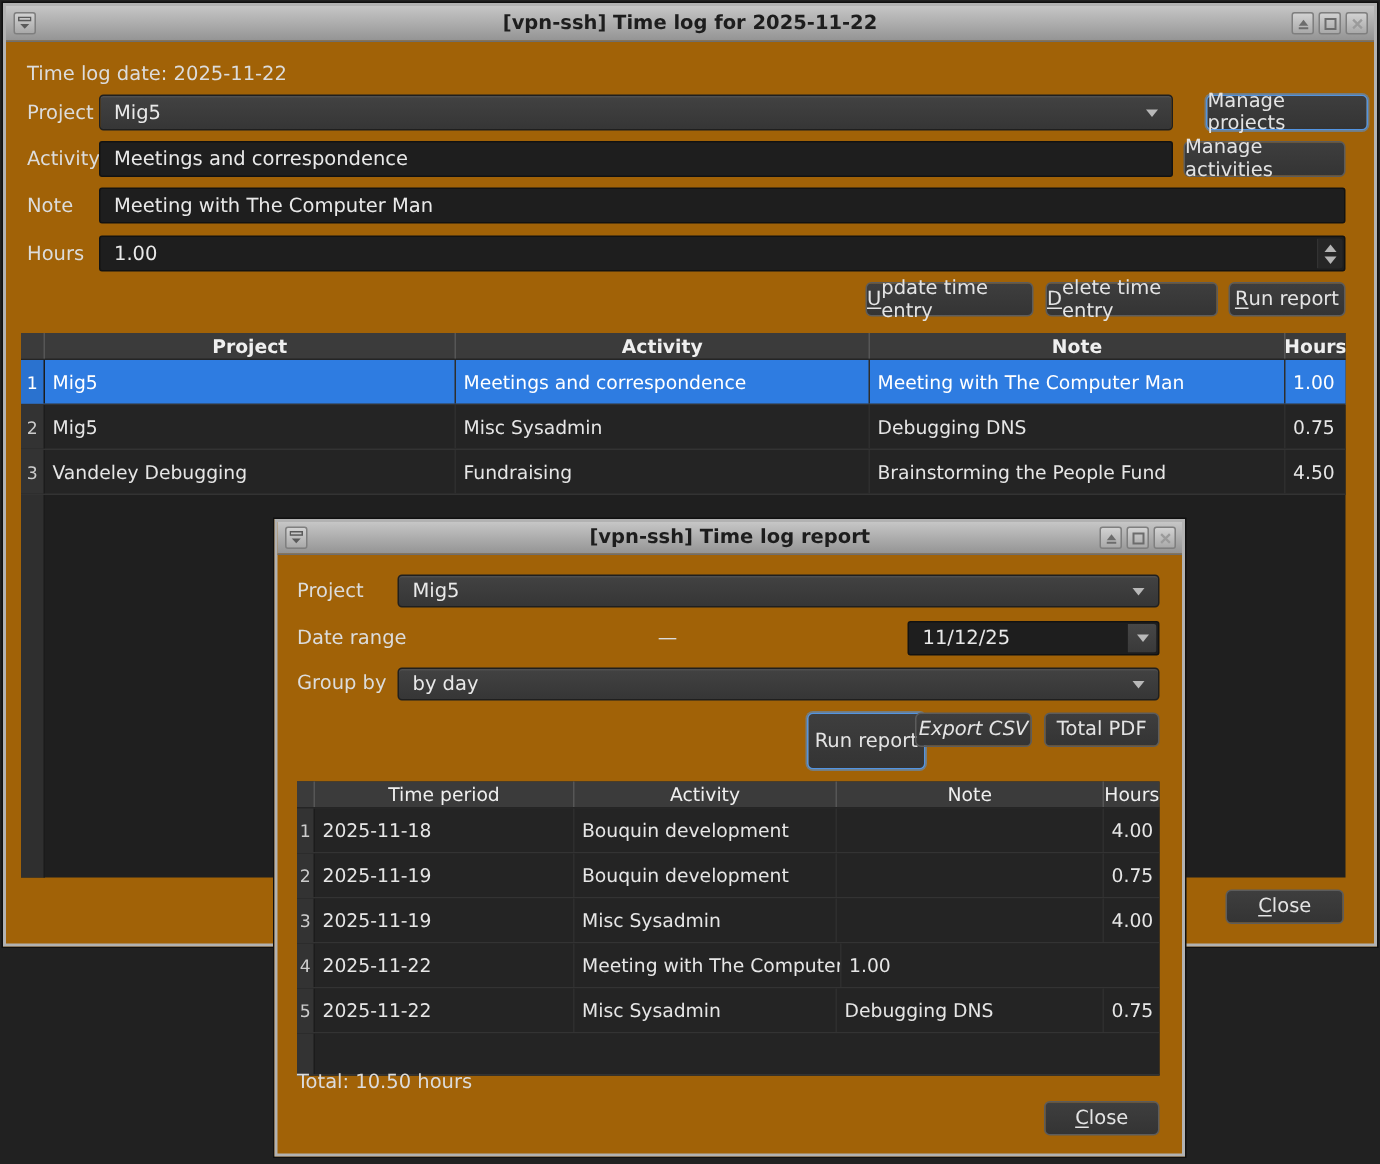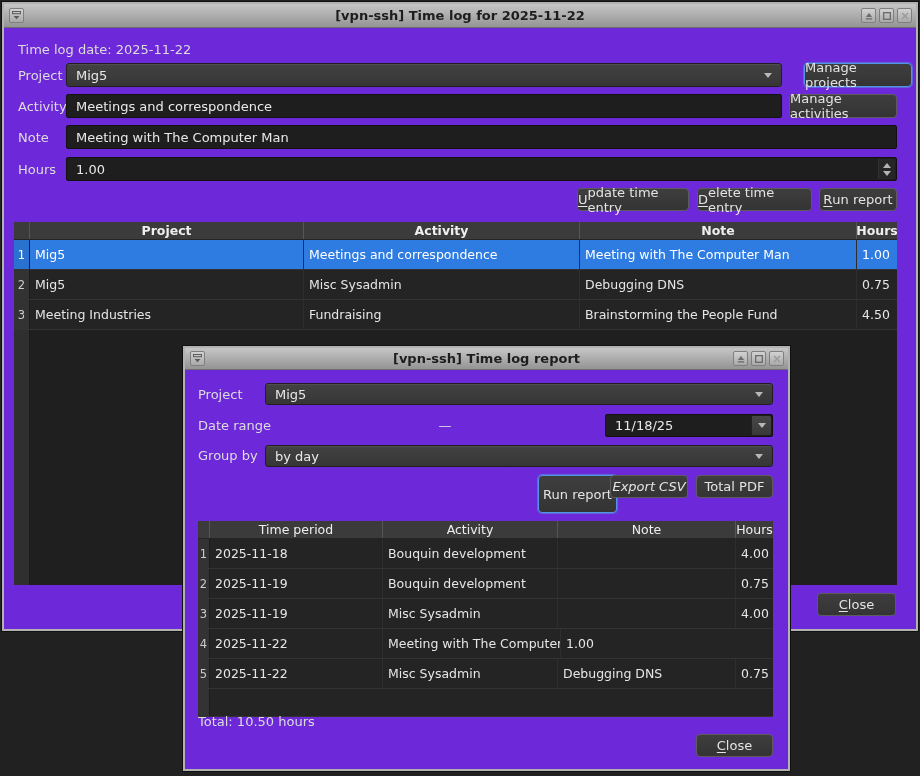--- a/index.html
+++ b/index.html
@@ -4,21 +4,21 @@
 <style>
   * { margin:0; padding:0; box-sizing:border-box; }
   html,body { width:920px; height:776px; }
   body {
     background:#212121;
     font-family:"DejaVu Sans","Liberation Sans",sans-serif;
     position:relative; overflow:hidden;
     color:#e6e6e6; font-size:13px;
   }
   .window {
-    position:absolute; background:#6d28d9;
+    position:absolute; background:#a16207;
     border:2px solid #b2b2b2; box-shadow:0 0 0 1px #101010;
   }
   .win-main { left:2px; top:2px; width:916px; height:629px; }
   .win-report { left:183px; top:346px; width:607px; height:425px; z-index:5; }
 
   
   .titlebar {
     position:absolute; left:0; top:0; right:0;
     background:linear-gradient(#c6c6c6,#949494);
     border-bottom:1px solid #6e6e6e;
@@ -184,21 +184,21 @@
       </div>
       <div class="trow">
         <div class="tcell c0 gut">2</div>
         <div class="tcell c1">Mig5</div>
         <div class="tcell c2">Misc Sysadmin</div>
         <div class="tcell c3">Debugging DNS</div>
         <div class="tcell c4">0.75</div>
       </div>
       <div class="trow">
         <div class="tcell c0 gut">3</div>
-        <div class="tcell c1">Meeting Industries</div>
+        <div class="tcell c1">Vandeley Debugging</div>
         <div class="tcell c2">Fundraising</div>
         <div class="tcell c3">Brainstorming the People Fund</div>
         <div class="tcell c4">4.50</div>
       </div>
     </div>
   <div class="table-fill" style="left:10px; top:326px; width:883px; height:255px;">
     <div class="fill-gut"></div>
   </div>
 
   <div class="btn mnemonic" style="left:813px; top:589px; width:79px; height:23px;"><u>C</u>lose</div>
@@ -235,21 +235,21 @@
 
   <div class="lbl" style="left:13px; top:35px; height:22px;">Project</div>
   <div class="combo" style="left:80px; top:35px; width:508px; height:22px;">
     <span>Mig5</span>
     <span class="arrow"></span>
   </div>
 
   <div class="lbl" style="left:13px; top:66px; height:23px;">Date range</div>
   <div class="dash" style="left:249px; top:66px; width:22px; height:23px;">—</div>
   <div class="entry datefield" style="left:420px; top:66px; width:168px; height:23px;">
-    <span>11/18/25</span>
+    <span>11/12/25</span>
     <span class="date-btn">
         <span class="arrow"></span>
       </span>
   </div>
 
   <div class="lbl" style="left:13px; top:96px; height:22px;">Group by</div>
   <div class="combo" style="left:80px; top:97px; width:508px; height:22px;">
     <span>by day</span>
     <span class="arrow"></span>
   </div>

